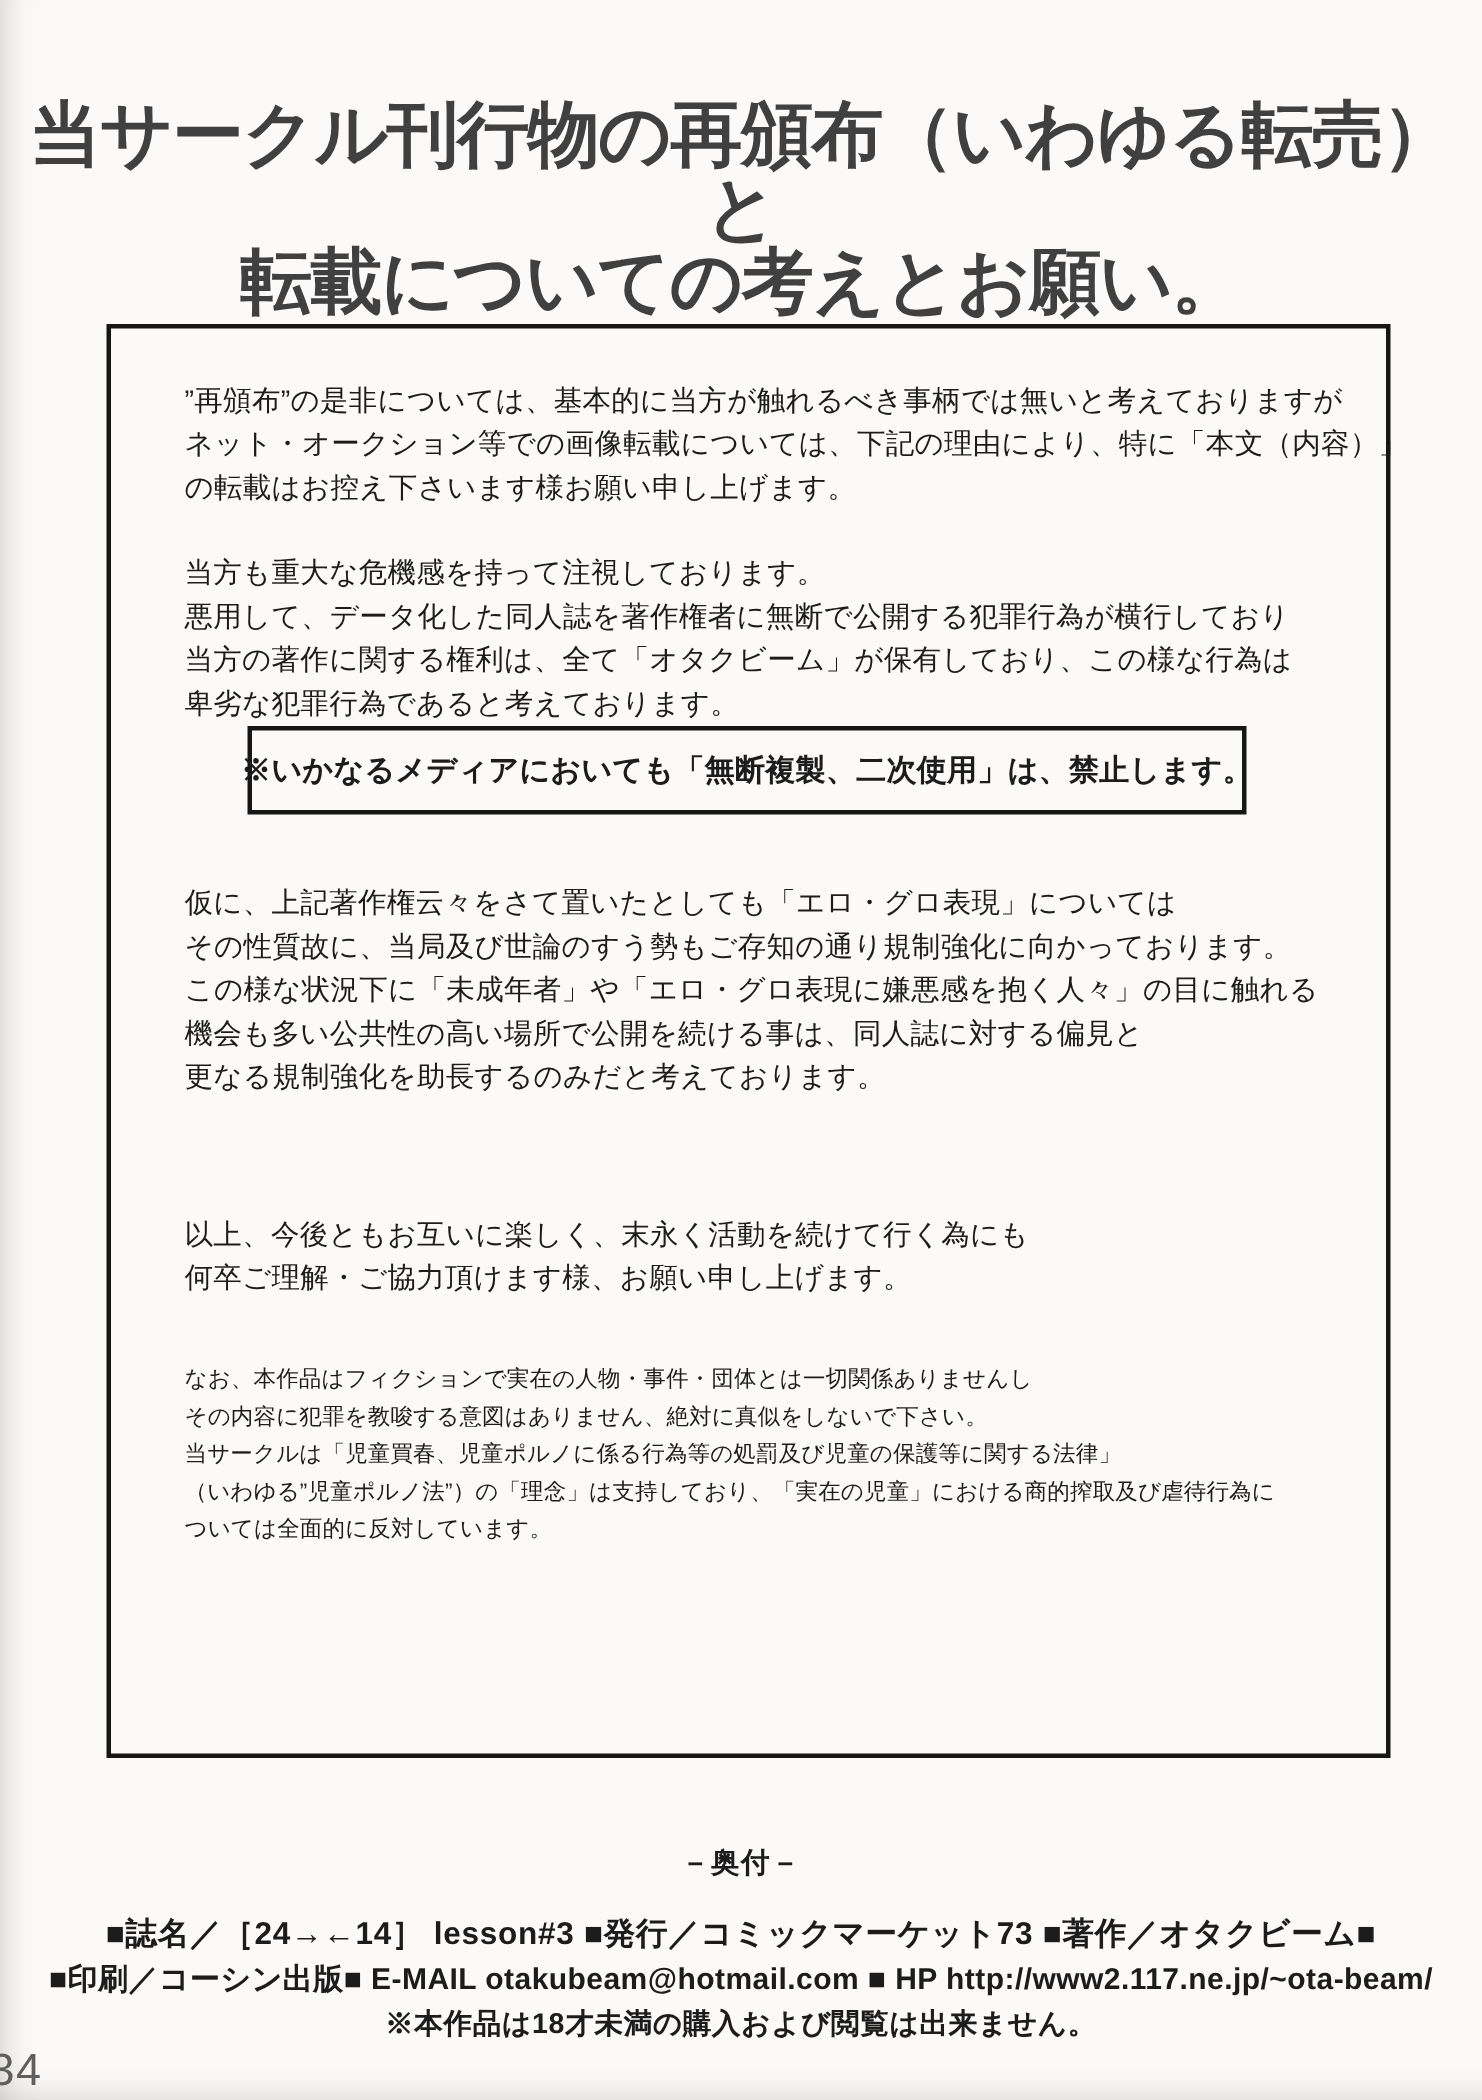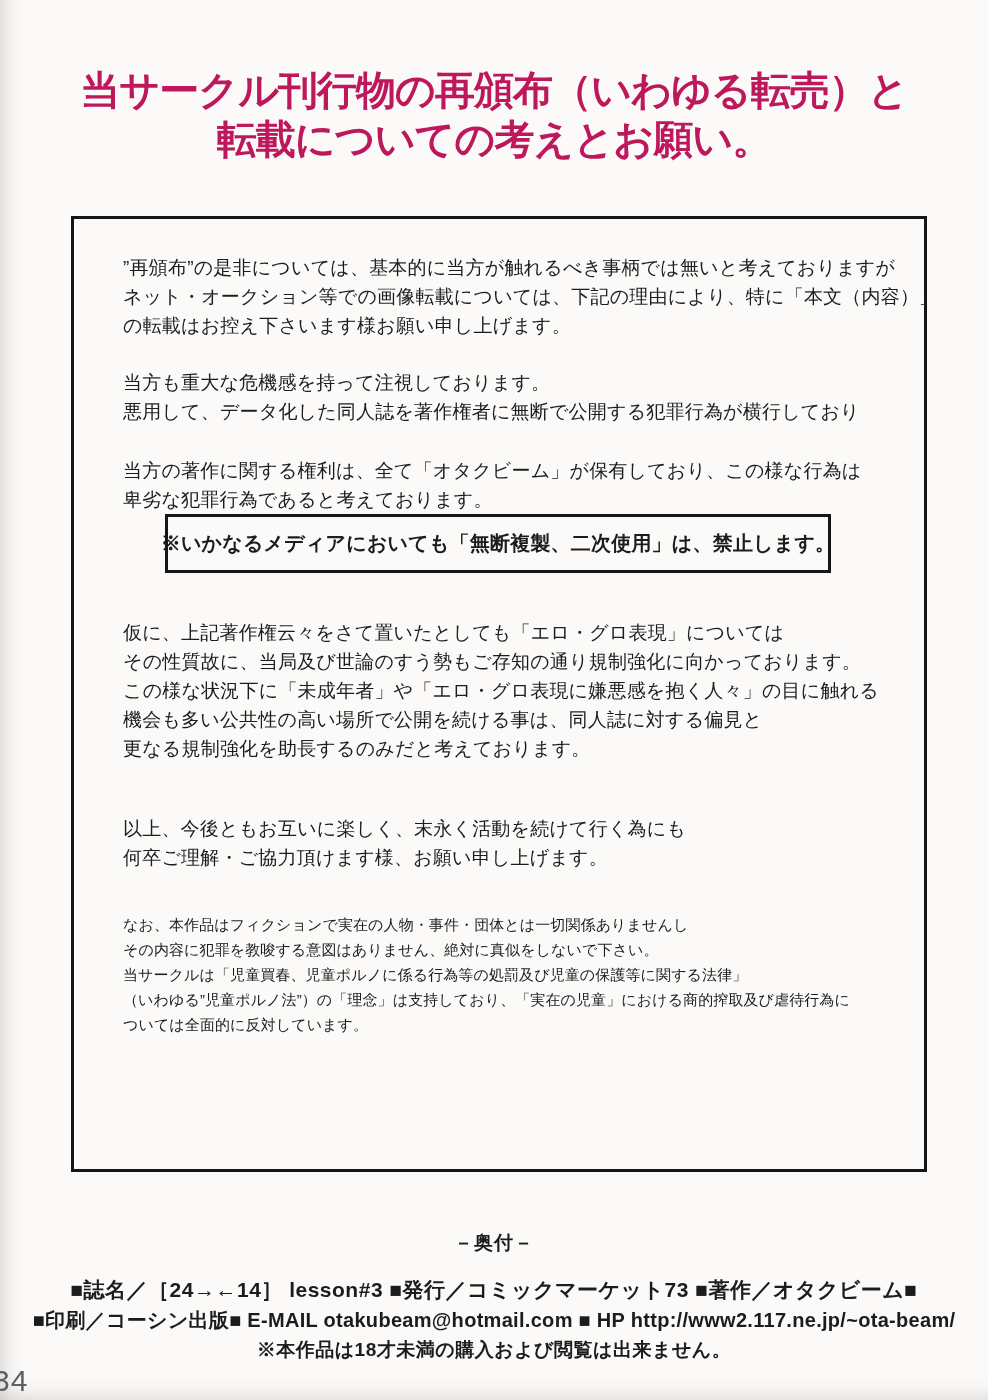--- a/index.html
+++ b/index.html
@@ -18,25 +18,25 @@
     overflow: hidden;
     box-shadow: inset 14px -12px 30px -20px rgba(0,0,0,0.30);
   }
   
   .title {
     position: absolute;
     top: 66px;
     left: 0;
     width: 100%;
     text-align: center;
-    font-size: 40px;
+    font-size: 48px;
     line-height: 49px;
     font-weight: bold;
     letter-spacing: -1px;
-    color: #be185d;
+    color: #404040;
   }
   
   .notice-box {
     position: absolute;
     left: 71px;
     top: 216px;
     width: 856px;
     height: 956px;
     box-sizing: border-box;
     border: 3px solid #161616;
@@ -44,23 +44,23 @@
     background: transparent;
   }
   .para { font-size: 19px; }
   .para .line {
     line-height: 29px;
     white-space: nowrap;
     letter-spacing: 0.2px;
   }
   .p1 { margin-top: 34px; }
   .p2 { margin-top: 28px; }
-  .p3 { margin-top: 30px; }
+  .p3 { }
   .p4 { margin-top: 45px; }
-  .p5 { margin-top: 51px; }
+  .p5 { margin-top: 76px; }
   .p6 { margin-top: 40px; font-size: 15px; }
   .p6 .line { line-height: 25px; letter-spacing: 0.1px; }
   
   .ban-box {
     margin-left: 42px;
     width: 666px;
     height: 59px;
     box-sizing: border-box;
     border: 3px solid #161616;
     display: flex;

